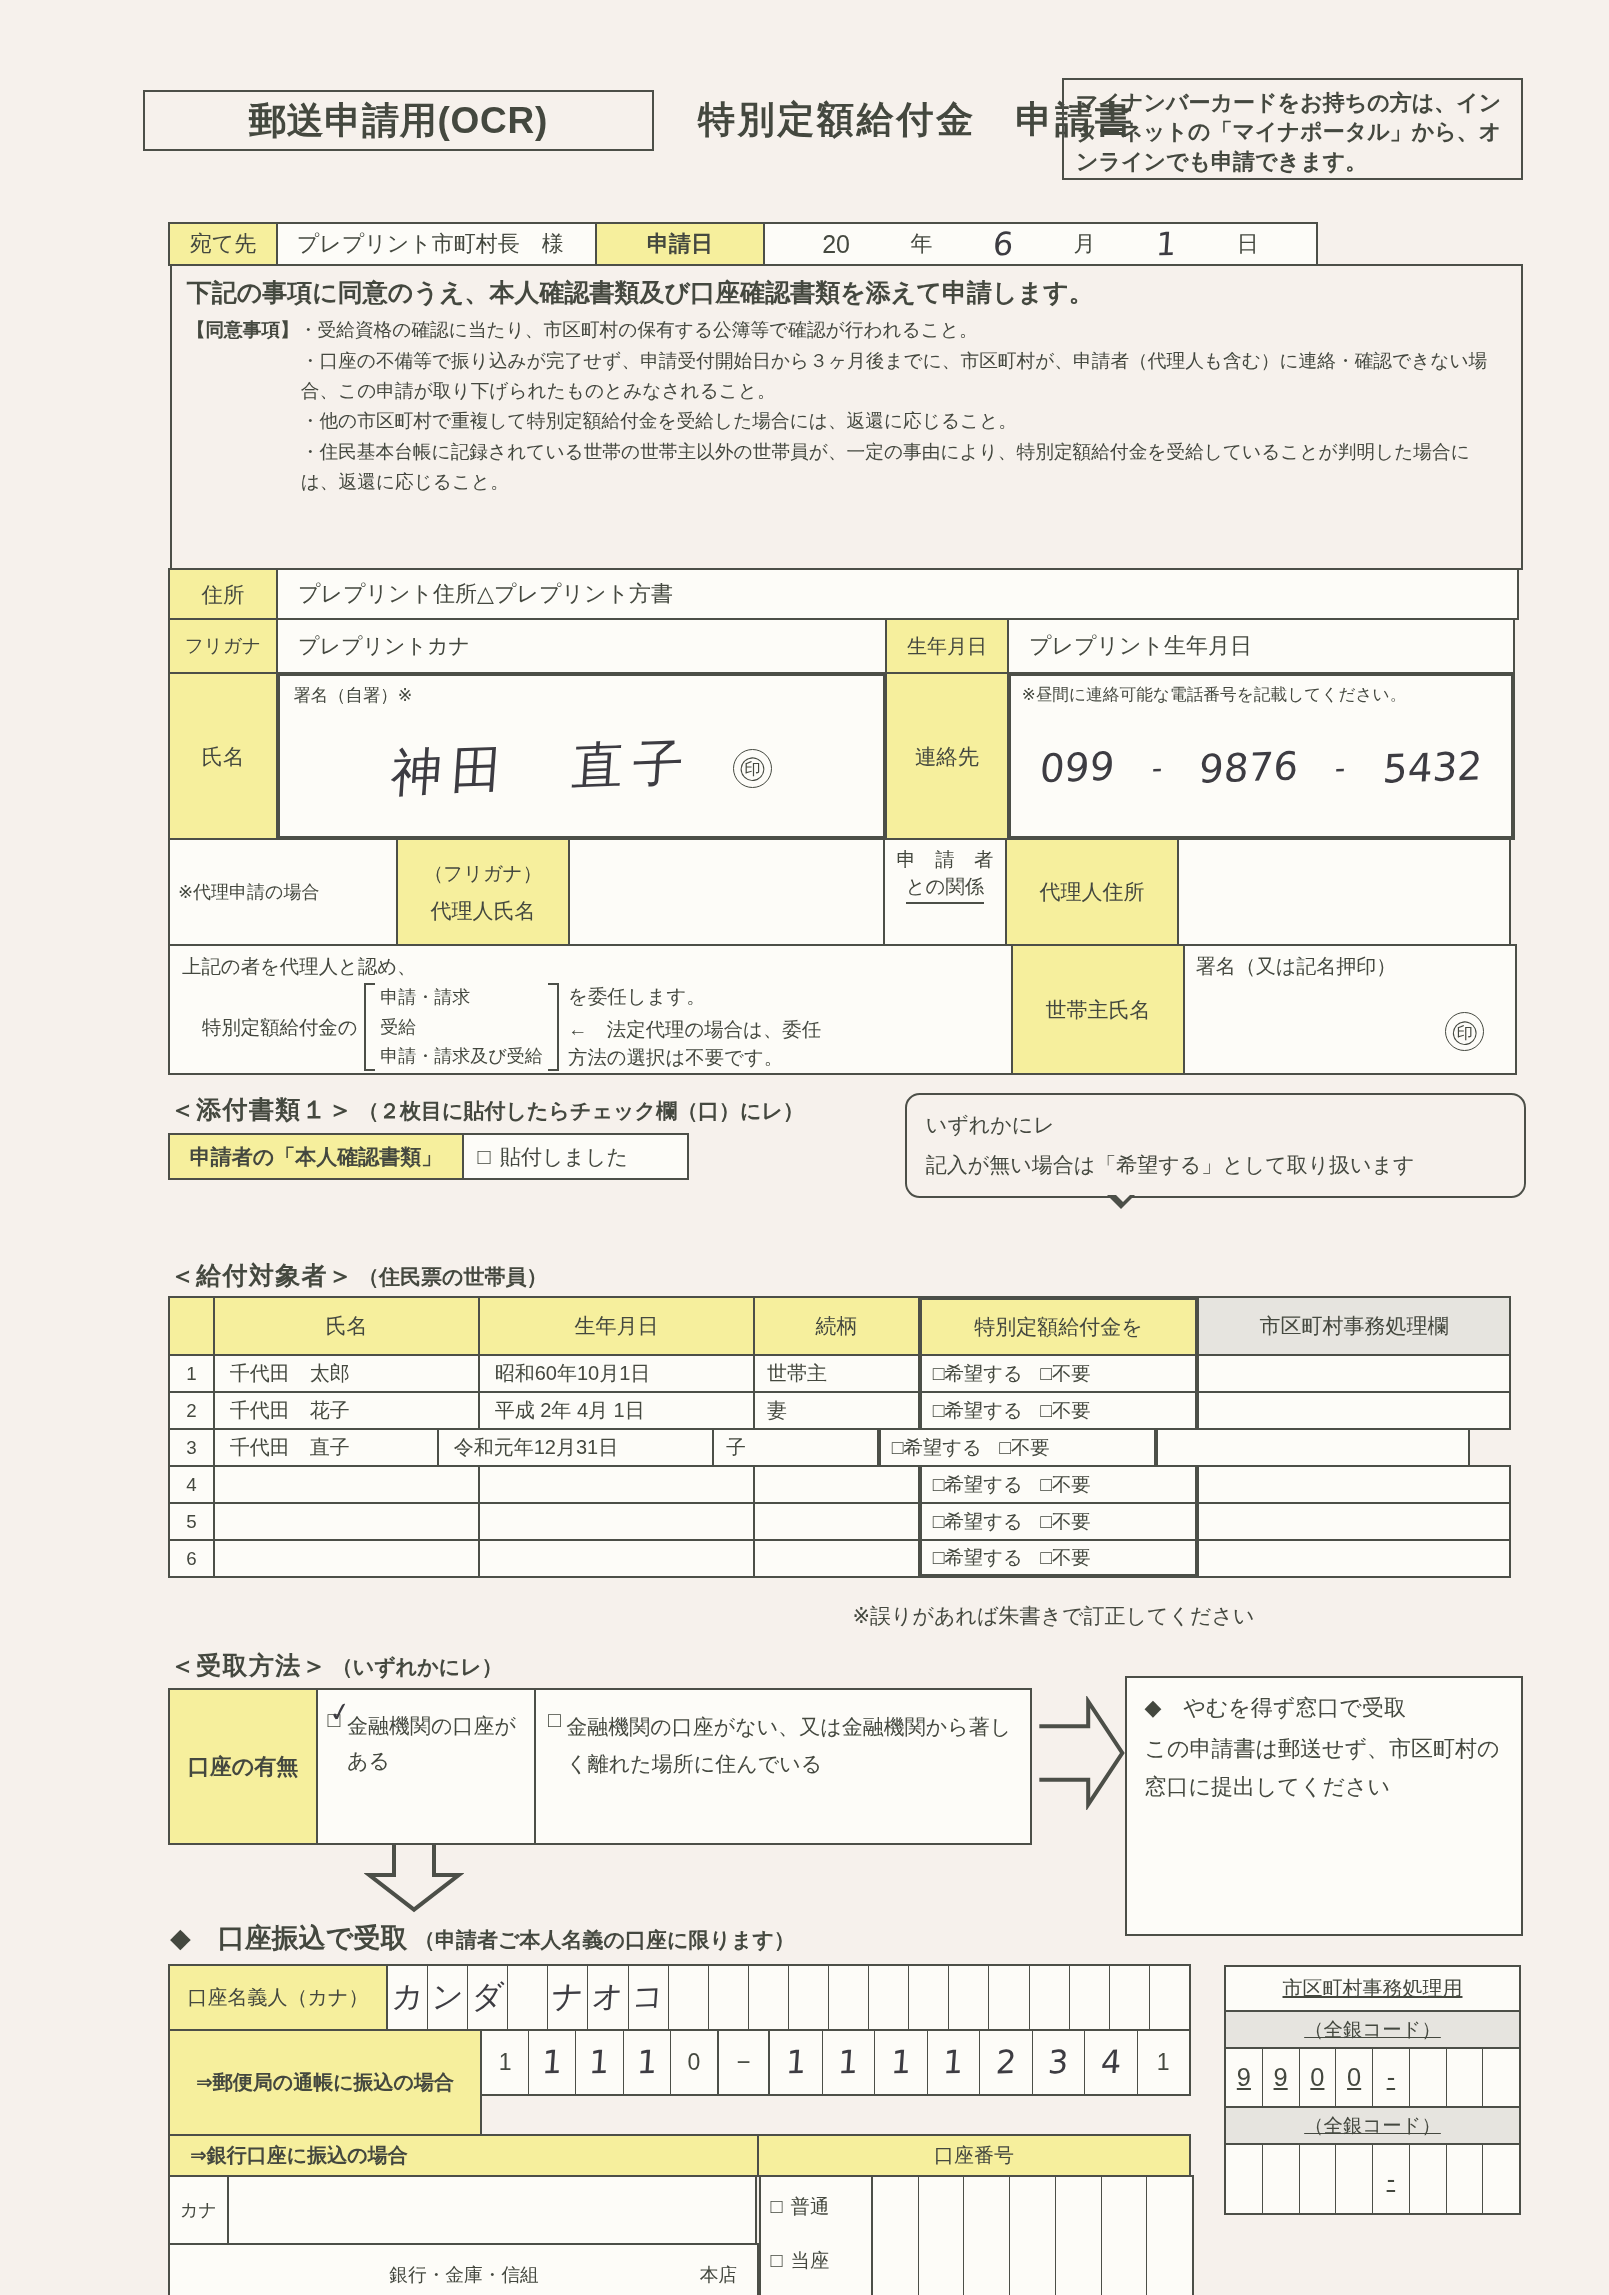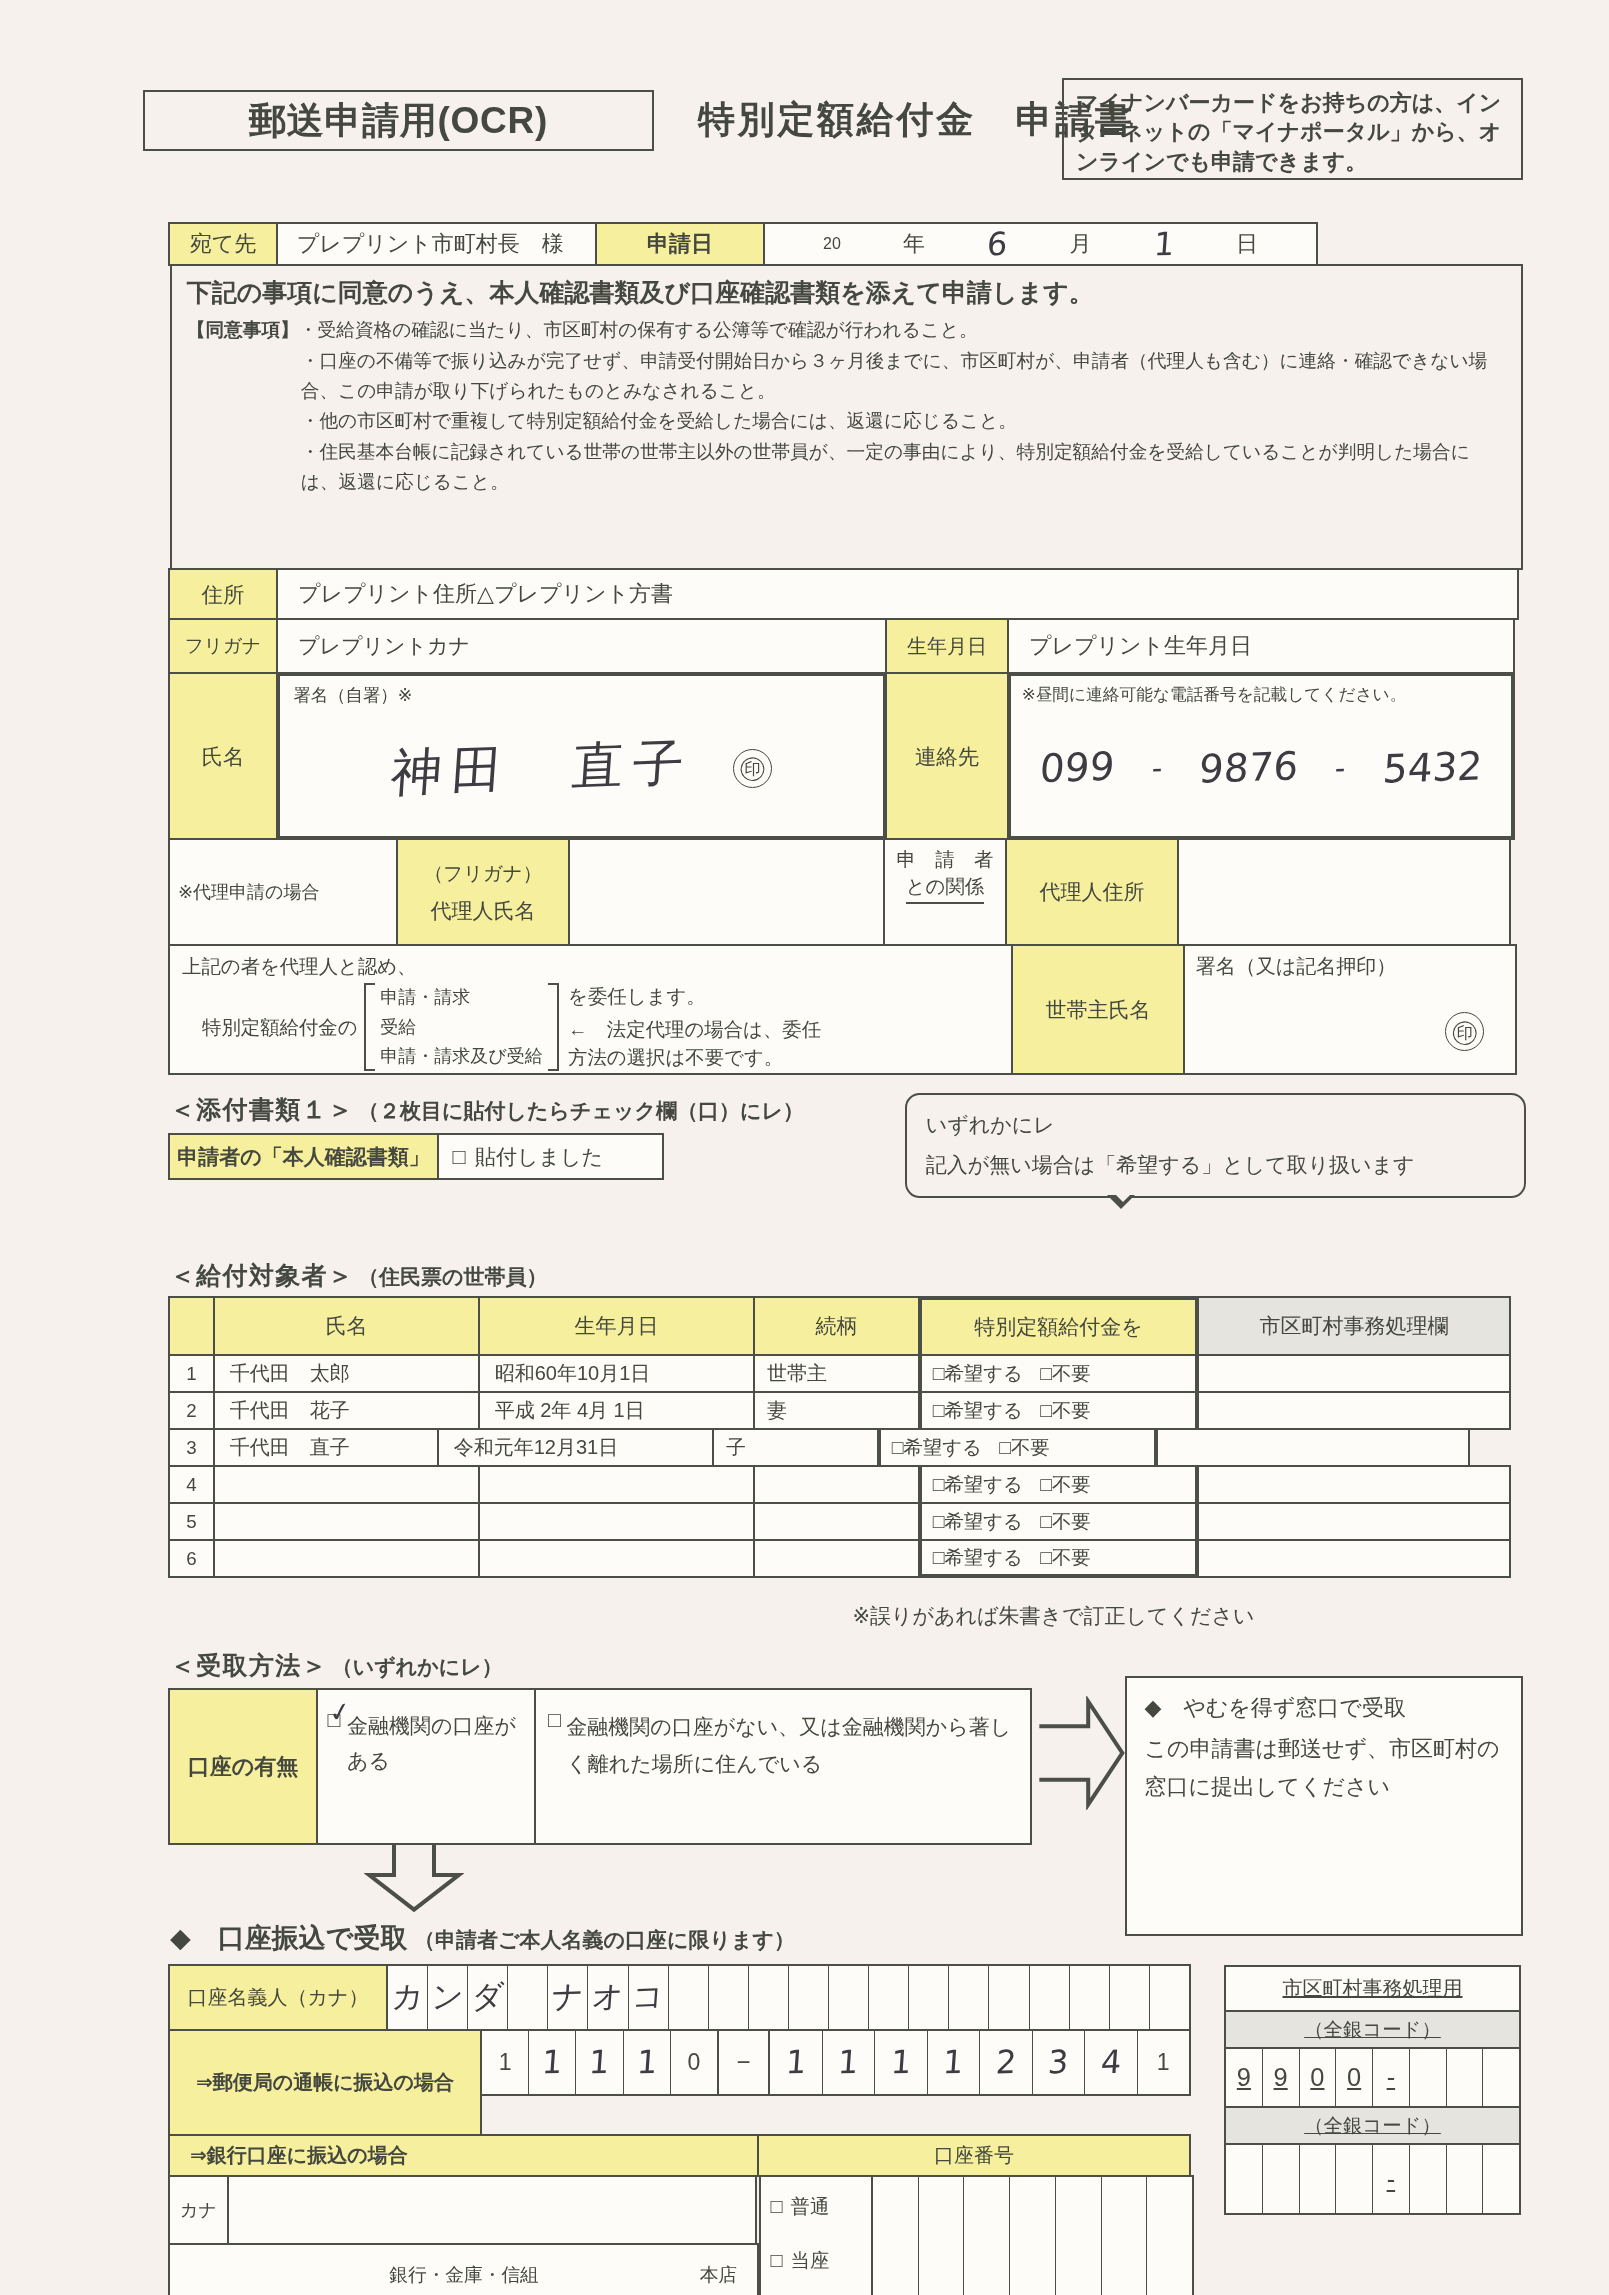--- a/index.html
+++ b/index.html
@@ -54,21 +54,21 @@
     <div class="td yl" style="width:110px;height:44px;">
       <span style="font-size:22px;">宛て先</span>
     </div>
     <div class="td" style="width:321px;height:44px;justify-content:flex-start;padding-left:18.7px;">
       <span style="font-size:22px;">プレプリント市町村長　様</span>
     </div>
     <div class="td yl" style="width:170px;height:44px;">
       <span style="font-size:22px;font-weight:bold;">申請日</span>
     </div>
     <div class="td" style="width:555px;height:44px;justify-content:space-around;padding:0 27px;">
-      <span style="font-size:16px;">20</span>
+      <span style="font-size:25px;">20</span>
       <span style="font-size:22px;">年</span>
       <span class="hw" style="font-size:32px;">6</span>
       <span style="font-size:22px;">月</span>
       <span class="hw" style="font-size:32px;">1</span>
       <span style="font-size:22px;">日</span>
     </div>
   </div>
 
   <div style="border:2px solid var(--bd);margin-top:-2px;padding:9.4px 14.7px 12px 14.7px;height:306px;">
     <div style="font-size:25px;font-weight:bold;margin-bottom:6.7px;">下記の事項に同意のうえ、本人確認書類及び口座確認書類を添えて申請します。</div>
@@ -179,21 +179,21 @@
           </span>
     </div>
   </div>
 
   <div style="position:relative;margin-top:17.4px;height:154px;">
     <div style="display:flex;align-items:baseline;gap:4px;">
       <span class="h">＜添付書類１＞</span>
       <span class="hnote">（２枚目に貼付したらチェック欄（口）にレ）</span>
     </div>
     <div class="tr" style="margin-top:9.4px;">
-      <div class="td yl" style="width:271px;height:47px;">
+      <div class="td yl" style="width:296px;height:47px;">
         <span style="font-size:21px;font-weight:bold;">申請者の「本人確認書類」</span>
       </div>
       <div class="td" style="width:227px;height:47px;justify-content:flex-start;padding-left:13.4px;gap:9.4px;">
         <span class="chkwrap"><span style="font-size:22px;">□</span></span>
         <span style="font-size:21px;">貼付しました</span>
       </div>
     </div>
     <div class="bubble" style="left:735px;top:0px;width:621px;">
       <div>いずれかにレ</div>
       <div>記入が無い場合は「希望する」として取り扱います</div>

